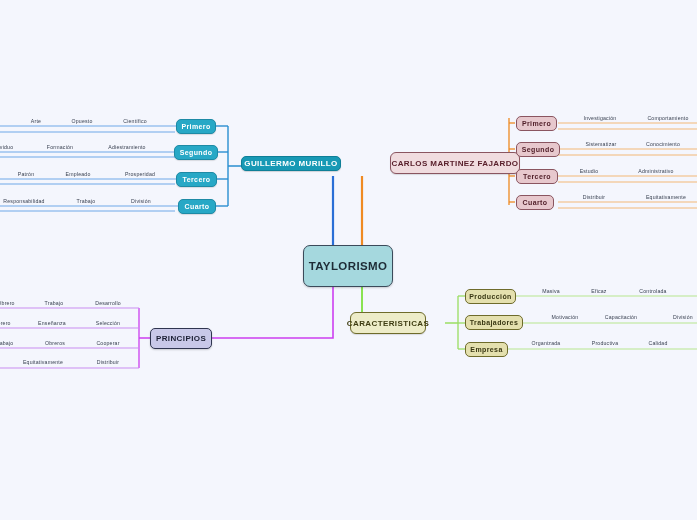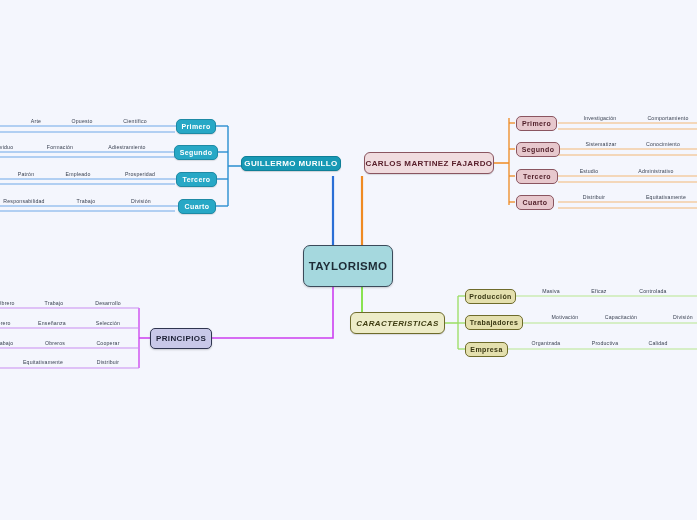--- a/index.html
+++ b/index.html
@@ -55,20 +55,21 @@
 
   
   .n-red-main{
     background:#f0dcdf;
     border:1.3px solid #8a5560;
     border-radius:6px;
     color:#59202c;
     font-size:8px;
     height:22px;padding:0 11px;
     box-shadow:0 1px 1px rgba(0,0,0,.12);
+    margin-left:26px;
   }
   .n-red-sub{
     background:#e7c8cd;
     border:1.2px solid #8a5560;
     border-radius:5px;
     color:#4e1c26;
     font-size:7px;
     height:15px;padding:0 8px;
   }
 
@@ -247,21 +248,21 @@
   <span class="leaf" style="left:52px;top:323px;">Enseñanza</span>
   <span class="leaf" style="left:108px;top:323px;">Selección</span>
 
   <span class="leaf" style="left:4px;top:343px;">Trabajo</span>
   <span class="leaf" style="left:55px;top:343px;">Obreros</span>
   <span class="leaf" style="left:108px;top:343px;">Cooperar</span>
 
   <span class="leaf" style="left:43px;top:362px;">Equitativamente</span>
   <span class="leaf" style="left:108px;top:362px;">Distribuir</span>
 
-  <div class="node n-olive-main" style="left:350px;top:312px;width:95px;font-style:italic;">
+  <div class="node n-olive-main" style="left:350px;top:312px;width:76px;">
     <span>CARACTERISTICAS</span>
   </div>
 
   <div class="node n-olive-sub" style="left:465px;top:289px;width:51px;">
     <span>Producción</span>
   </div>
   <div class="node n-olive-sub" style="left:465px;top:315px;width:58px;">
     <span>Trabajadores</span>
   </div>
   <div class="node n-olive-sub" style="left:465px;top:342px;width:43px;">

